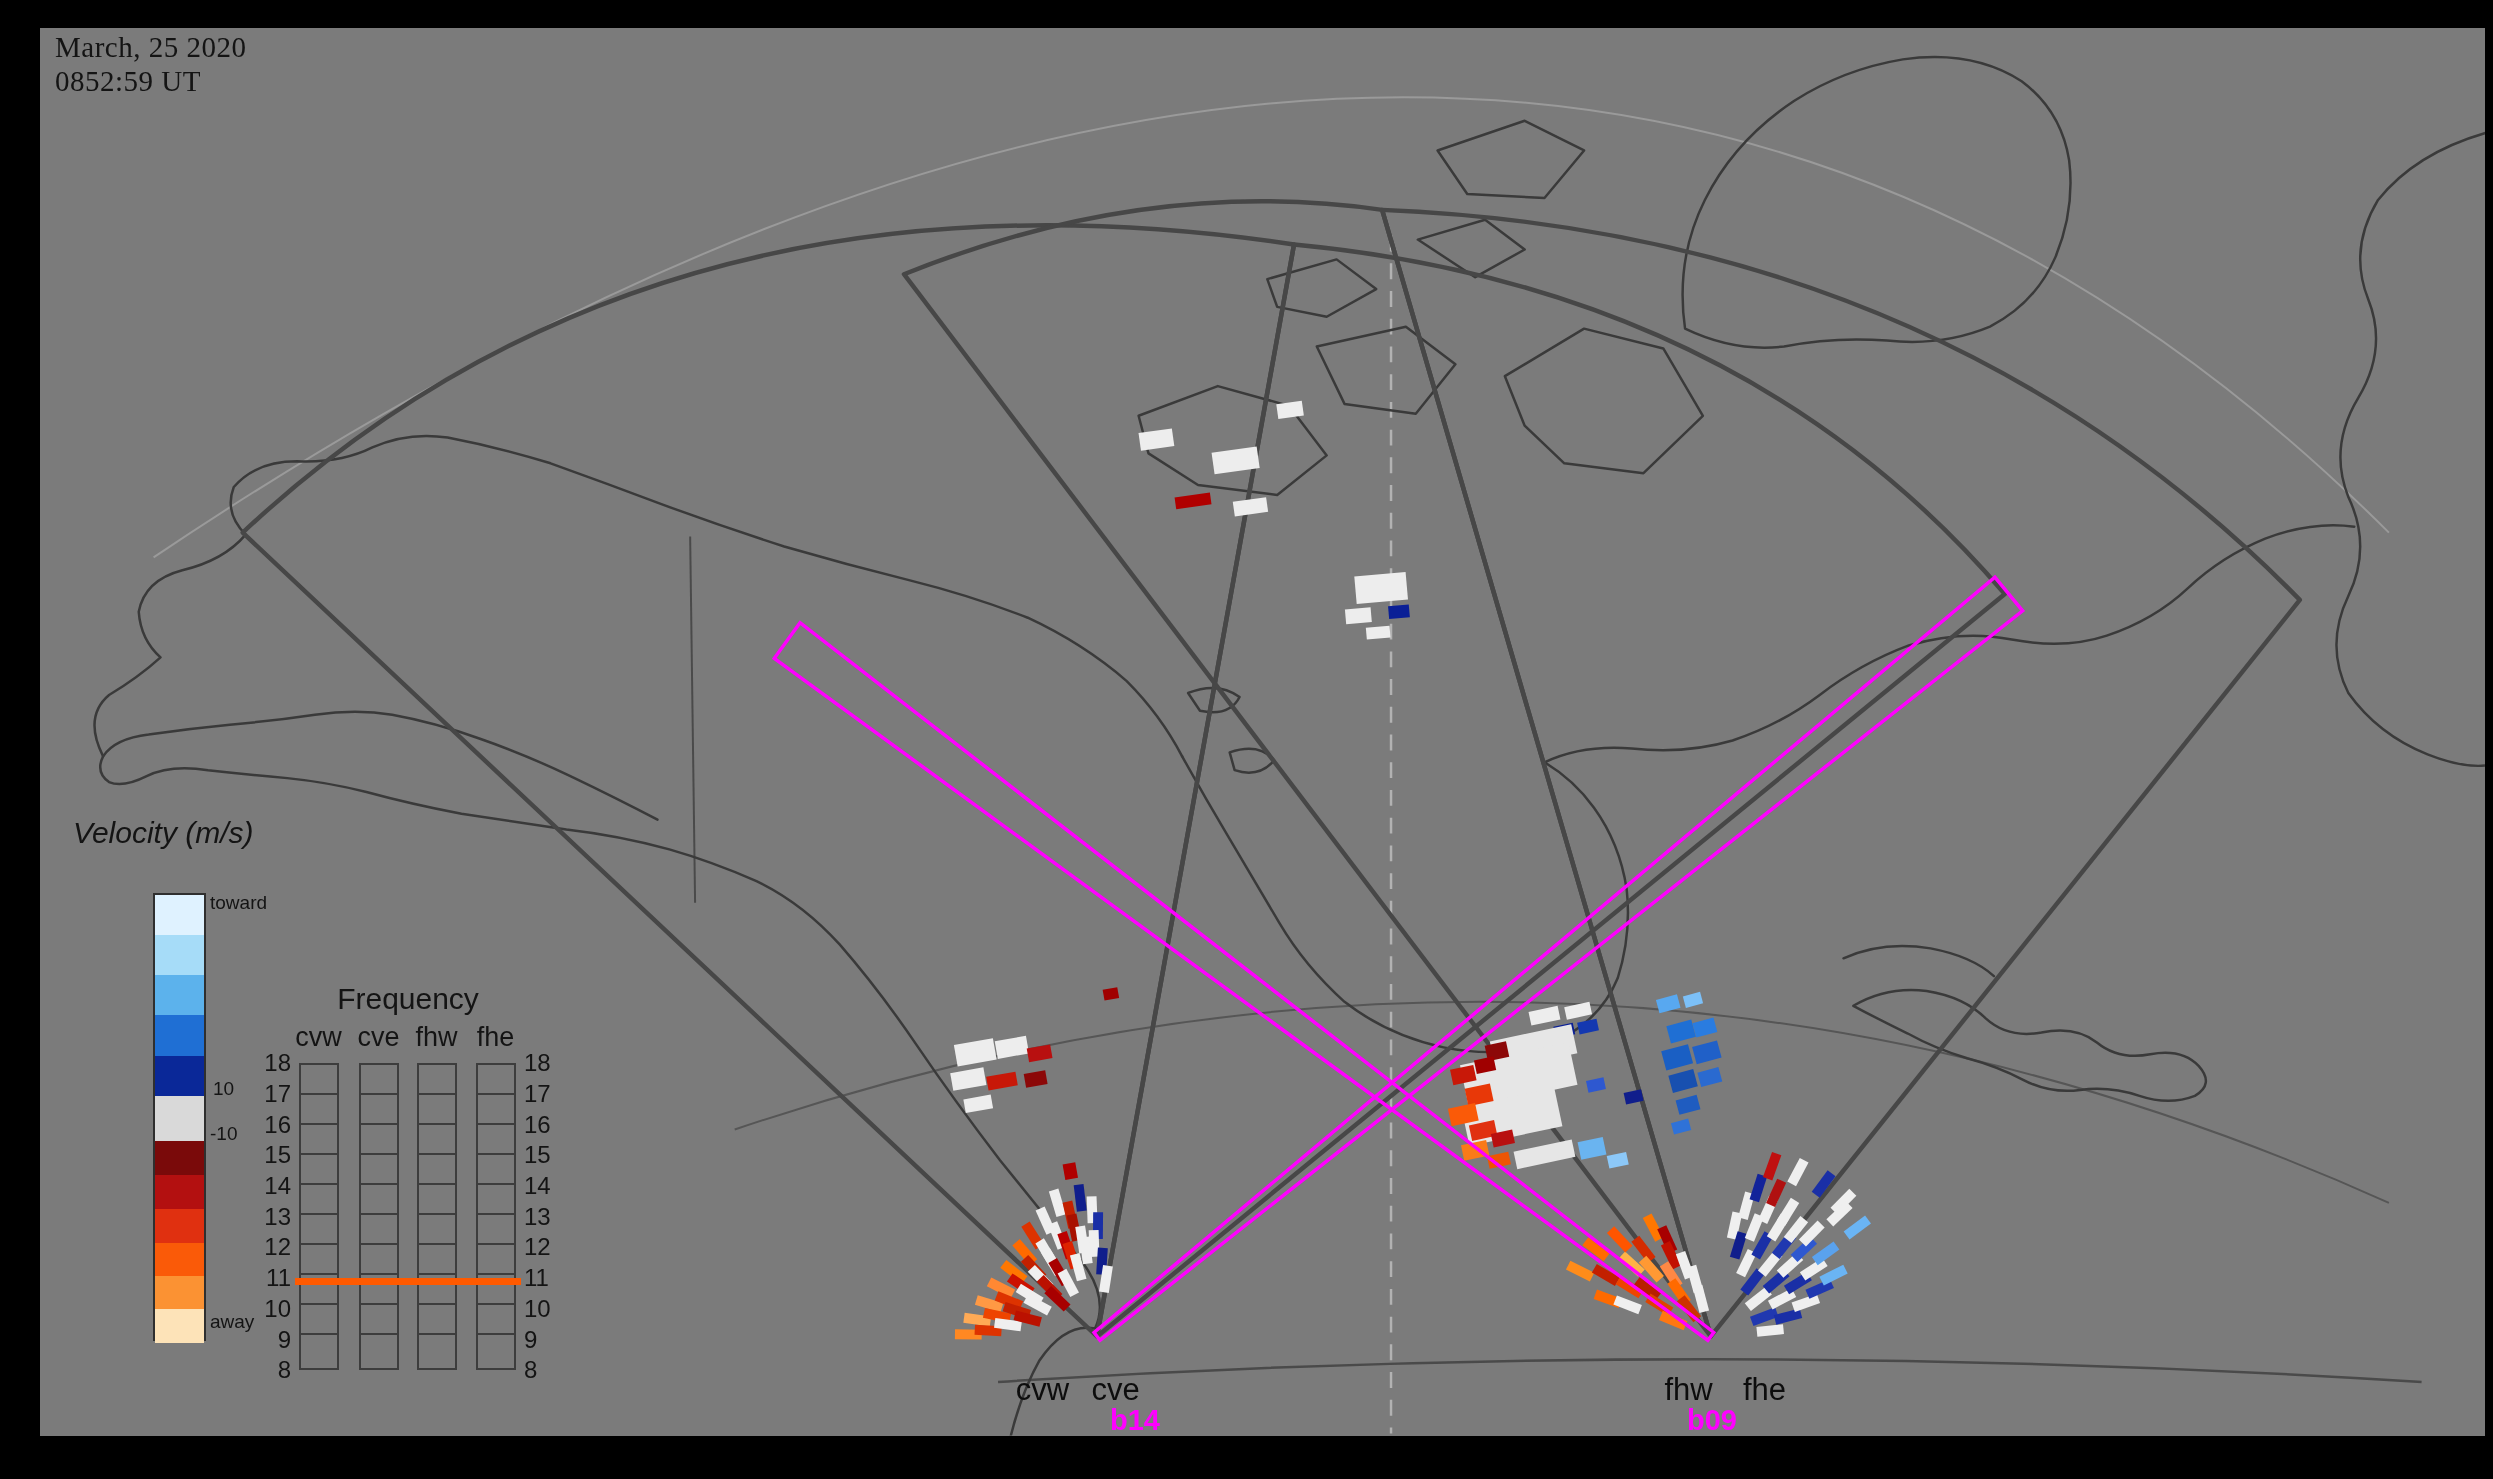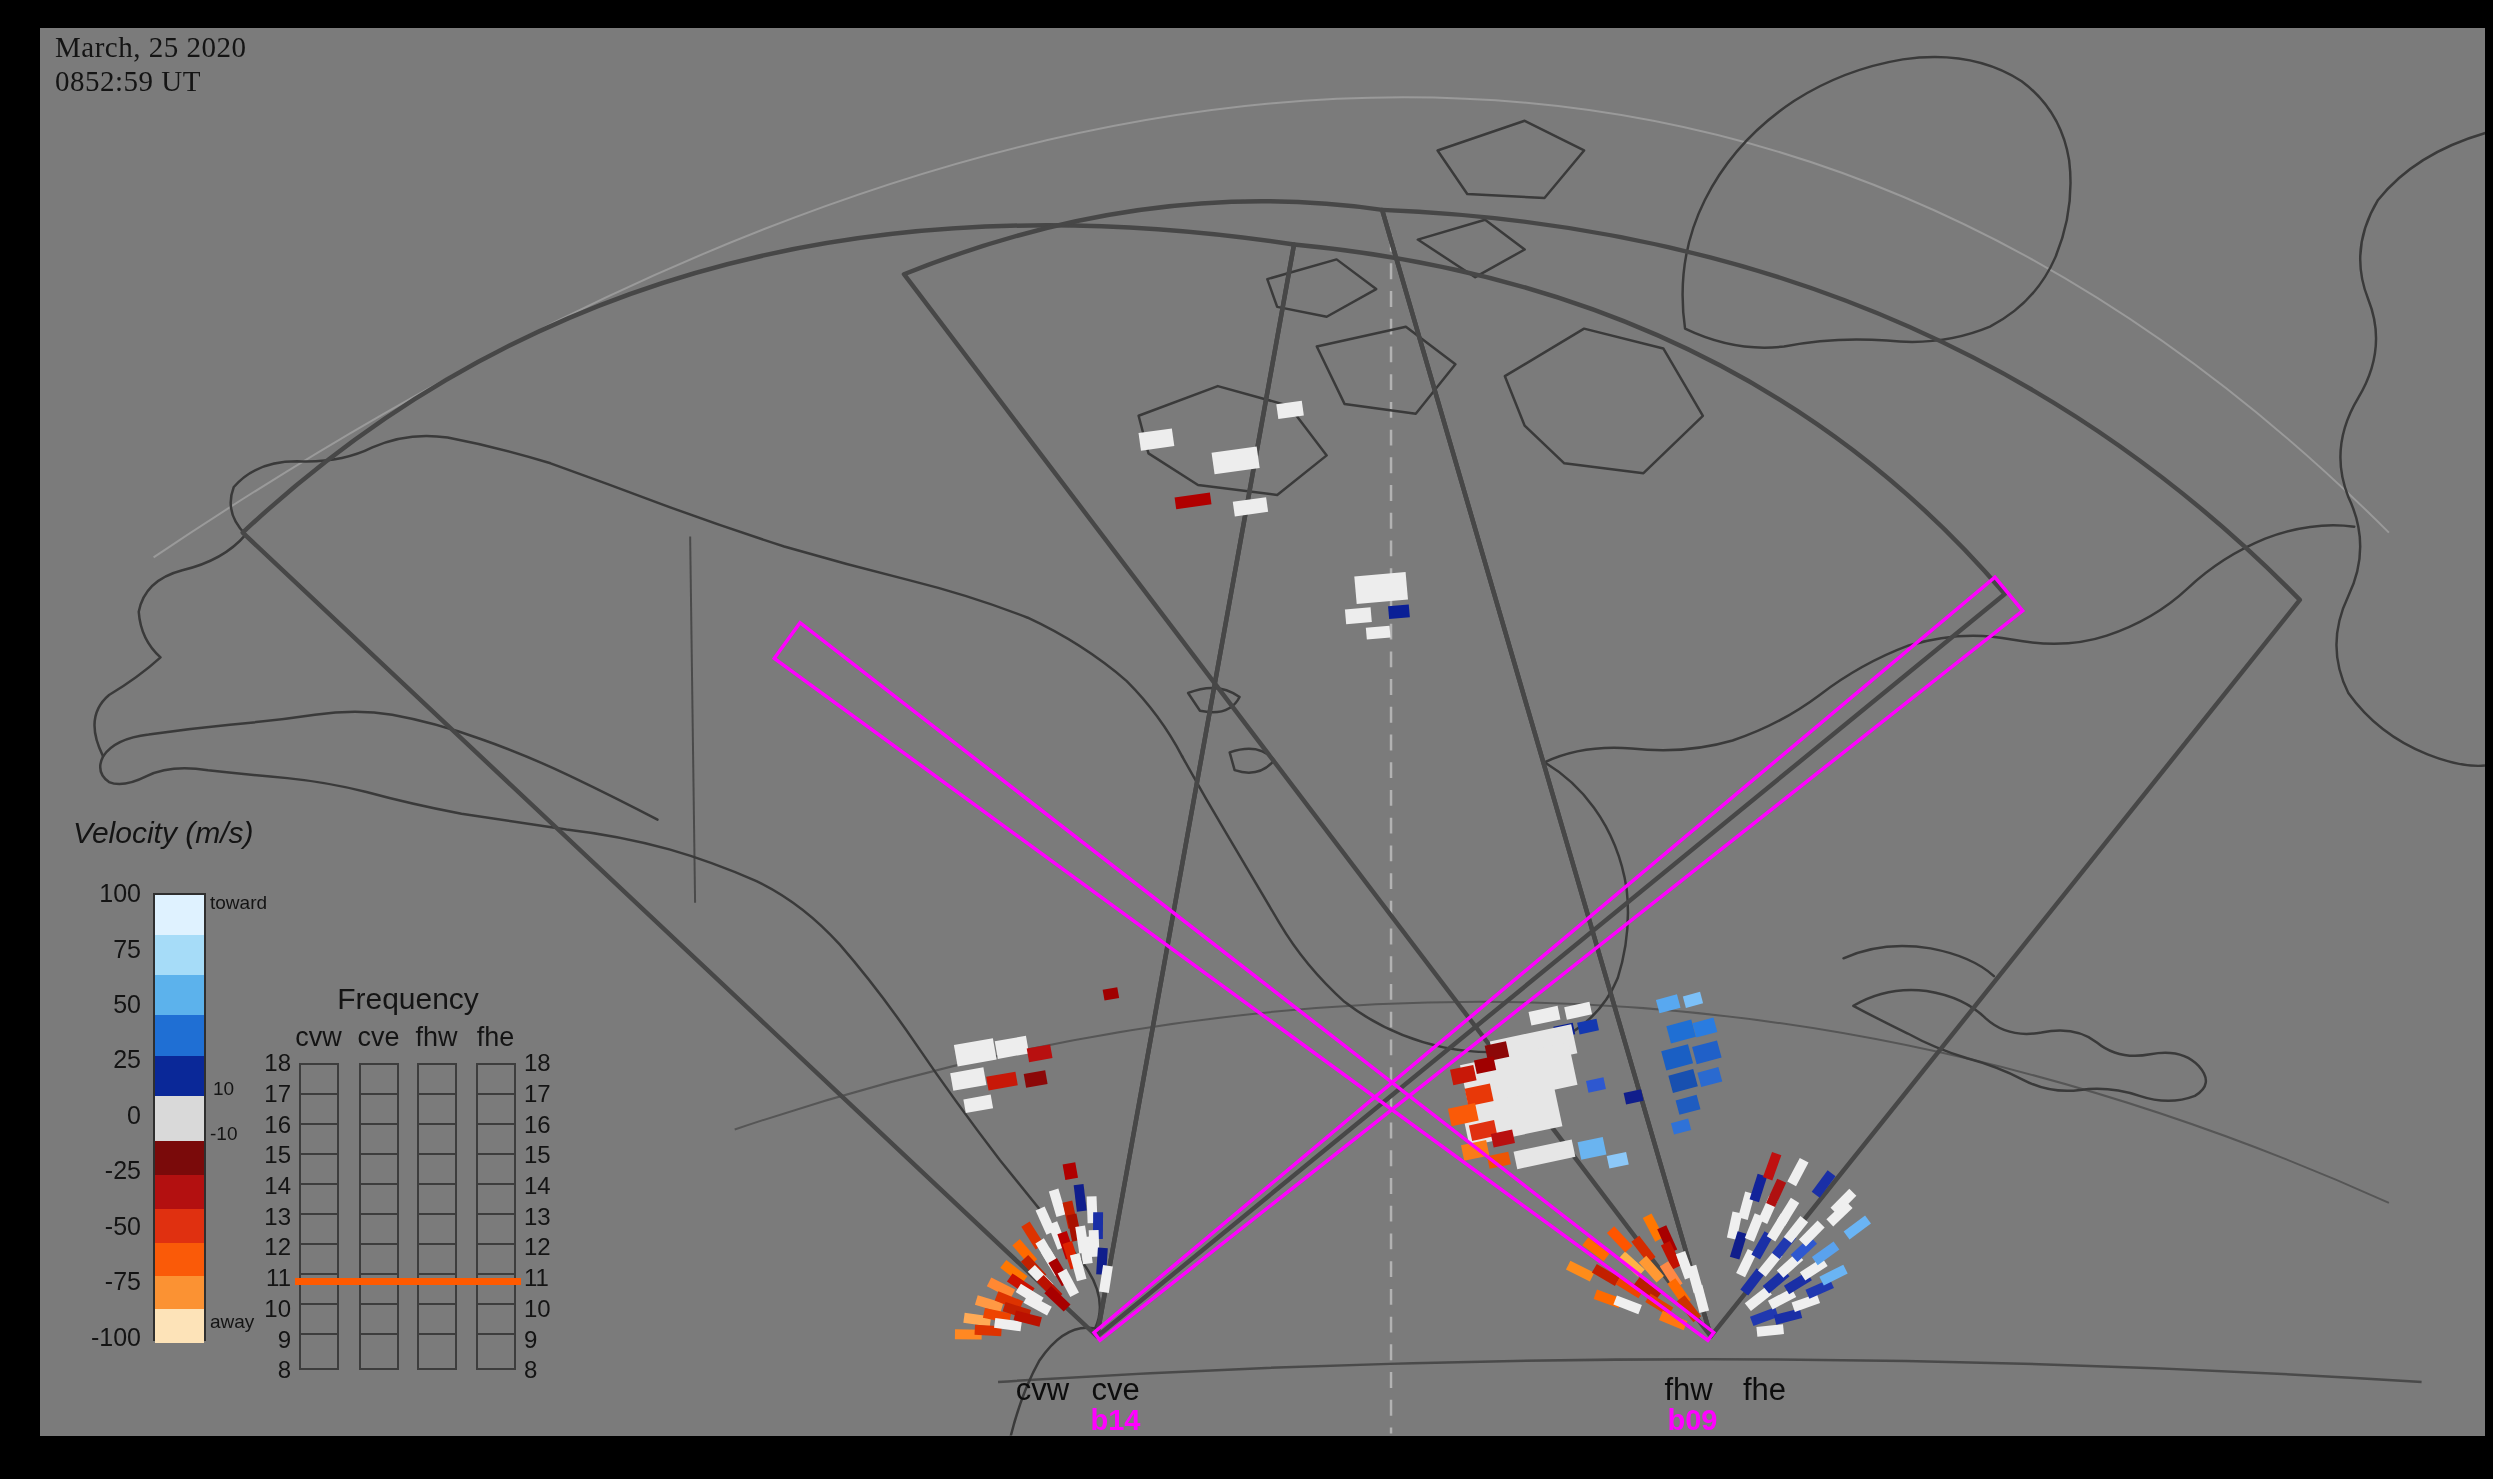--- a/index.html
+++ b/index.html
@@ -19,21 +19,21 @@
   #freq-title{position:absolute;left:97px;top:2px;width:198px;text-align:center;font-size:30px;}
   .freq-header{position:absolute;top:42px;width:59px;text-align:center;font-size:27px;}
   .freq-col{position:absolute;top:83px;width:40px;height:307px;border:2px solid #3d3d3d;box-sizing:border-box;}
   .freq-cell{height:30px;border-bottom:2px solid #3d3d3d;box-sizing:border-box;}
   .freq-cell:last-child{border-bottom:none;}
   .ftick{position:absolute;font-size:24px;height:28px;line-height:28px;}
   .ftick.left{left:0;width:79px;text-align:right;}
   .ftick.right{left:312px;width:59px;text-align:left;}
   #freq-highlight{position:absolute;}
   .site-label{position:absolute;width:89px;text-align:center;font-size:31px;color:#0d0d0d;}
-  .beam-label{position:absolute;width:89px;text-align:center;font-size:29px;font-weight:bold;}
+  .beam-label{position:absolute;width:89px;text-align:right;font-size:29px;font-weight:bold;}
 </style>
 </head>
 <body>
 
 <div id="stage">
   <div id="map-area" style="background: rgb(123, 123, 123);"></div>
 
   <svg id="overlay" viewBox="0 0 2519 1494">
     <defs>
       <clipPath id="mapclip">
@@ -238,31 +238,20 @@
       <div style="height: 41px; background: rgb(31, 111, 212);"></div>
       <div style="height: 40px; background: rgb(10, 40, 152);"></div>
       <div style="height: 45px; background: rgb(217, 217, 217);"></div>
       <div style="height: 34px; background: rgb(122, 10, 10);"></div>
       <div style="height: 34px; background: rgb(179, 16, 16);"></div>
       <div style="height: 34px; background: rgb(224, 48, 16);"></div>
       <div style="height: 33px; background: rgb(250, 90, 8);"></div>
       <div style="height: 33px; background: rgb(251, 146, 51);"></div>
       <div style="height: 34px; background: rgb(253, 227, 184);"></div>
     </div>
-  <div id="velocity-ticks" class="abs">
-      <div class="vtick" style="top: -14px;">100</div>
-      <div class="vtick" style="top: 42px;">75</div>
-      <div class="vtick" style="top: 97px;">50</div>
-      <div class="vtick" style="top: 152px;">25</div>
-      <div class="vtick" style="top: 208px;">0</div>
-      <div class="vtick" style="top: 263px;">-25</div>
-      <div class="vtick" style="top: 319px;">-50</div>
-      <div class="vtick" style="top: 374px;">-75</div>
-      <div class="vtick" style="top: 430px;">-100</div>
-    </div>
   <div class="abs vside" style="left:210px;top:892px;">toward</div>
   <div class="abs vside" style="left:210px;top:1311px;">away</div>
   <div class="abs vside" style="left:213px;top:1078px;">10</div>
   <div class="abs vside" style="left:210px;top:1123px;">-10</div>
 
   <div id="freq-panel" class="abs">
     <div id="freq-title">Frequency</div>
   <div class="freq-header" style="left: 77px;">cvw</div>
       <div class="freq-col" style="left: 87px;">
         <div class="freq-cell"></div>

